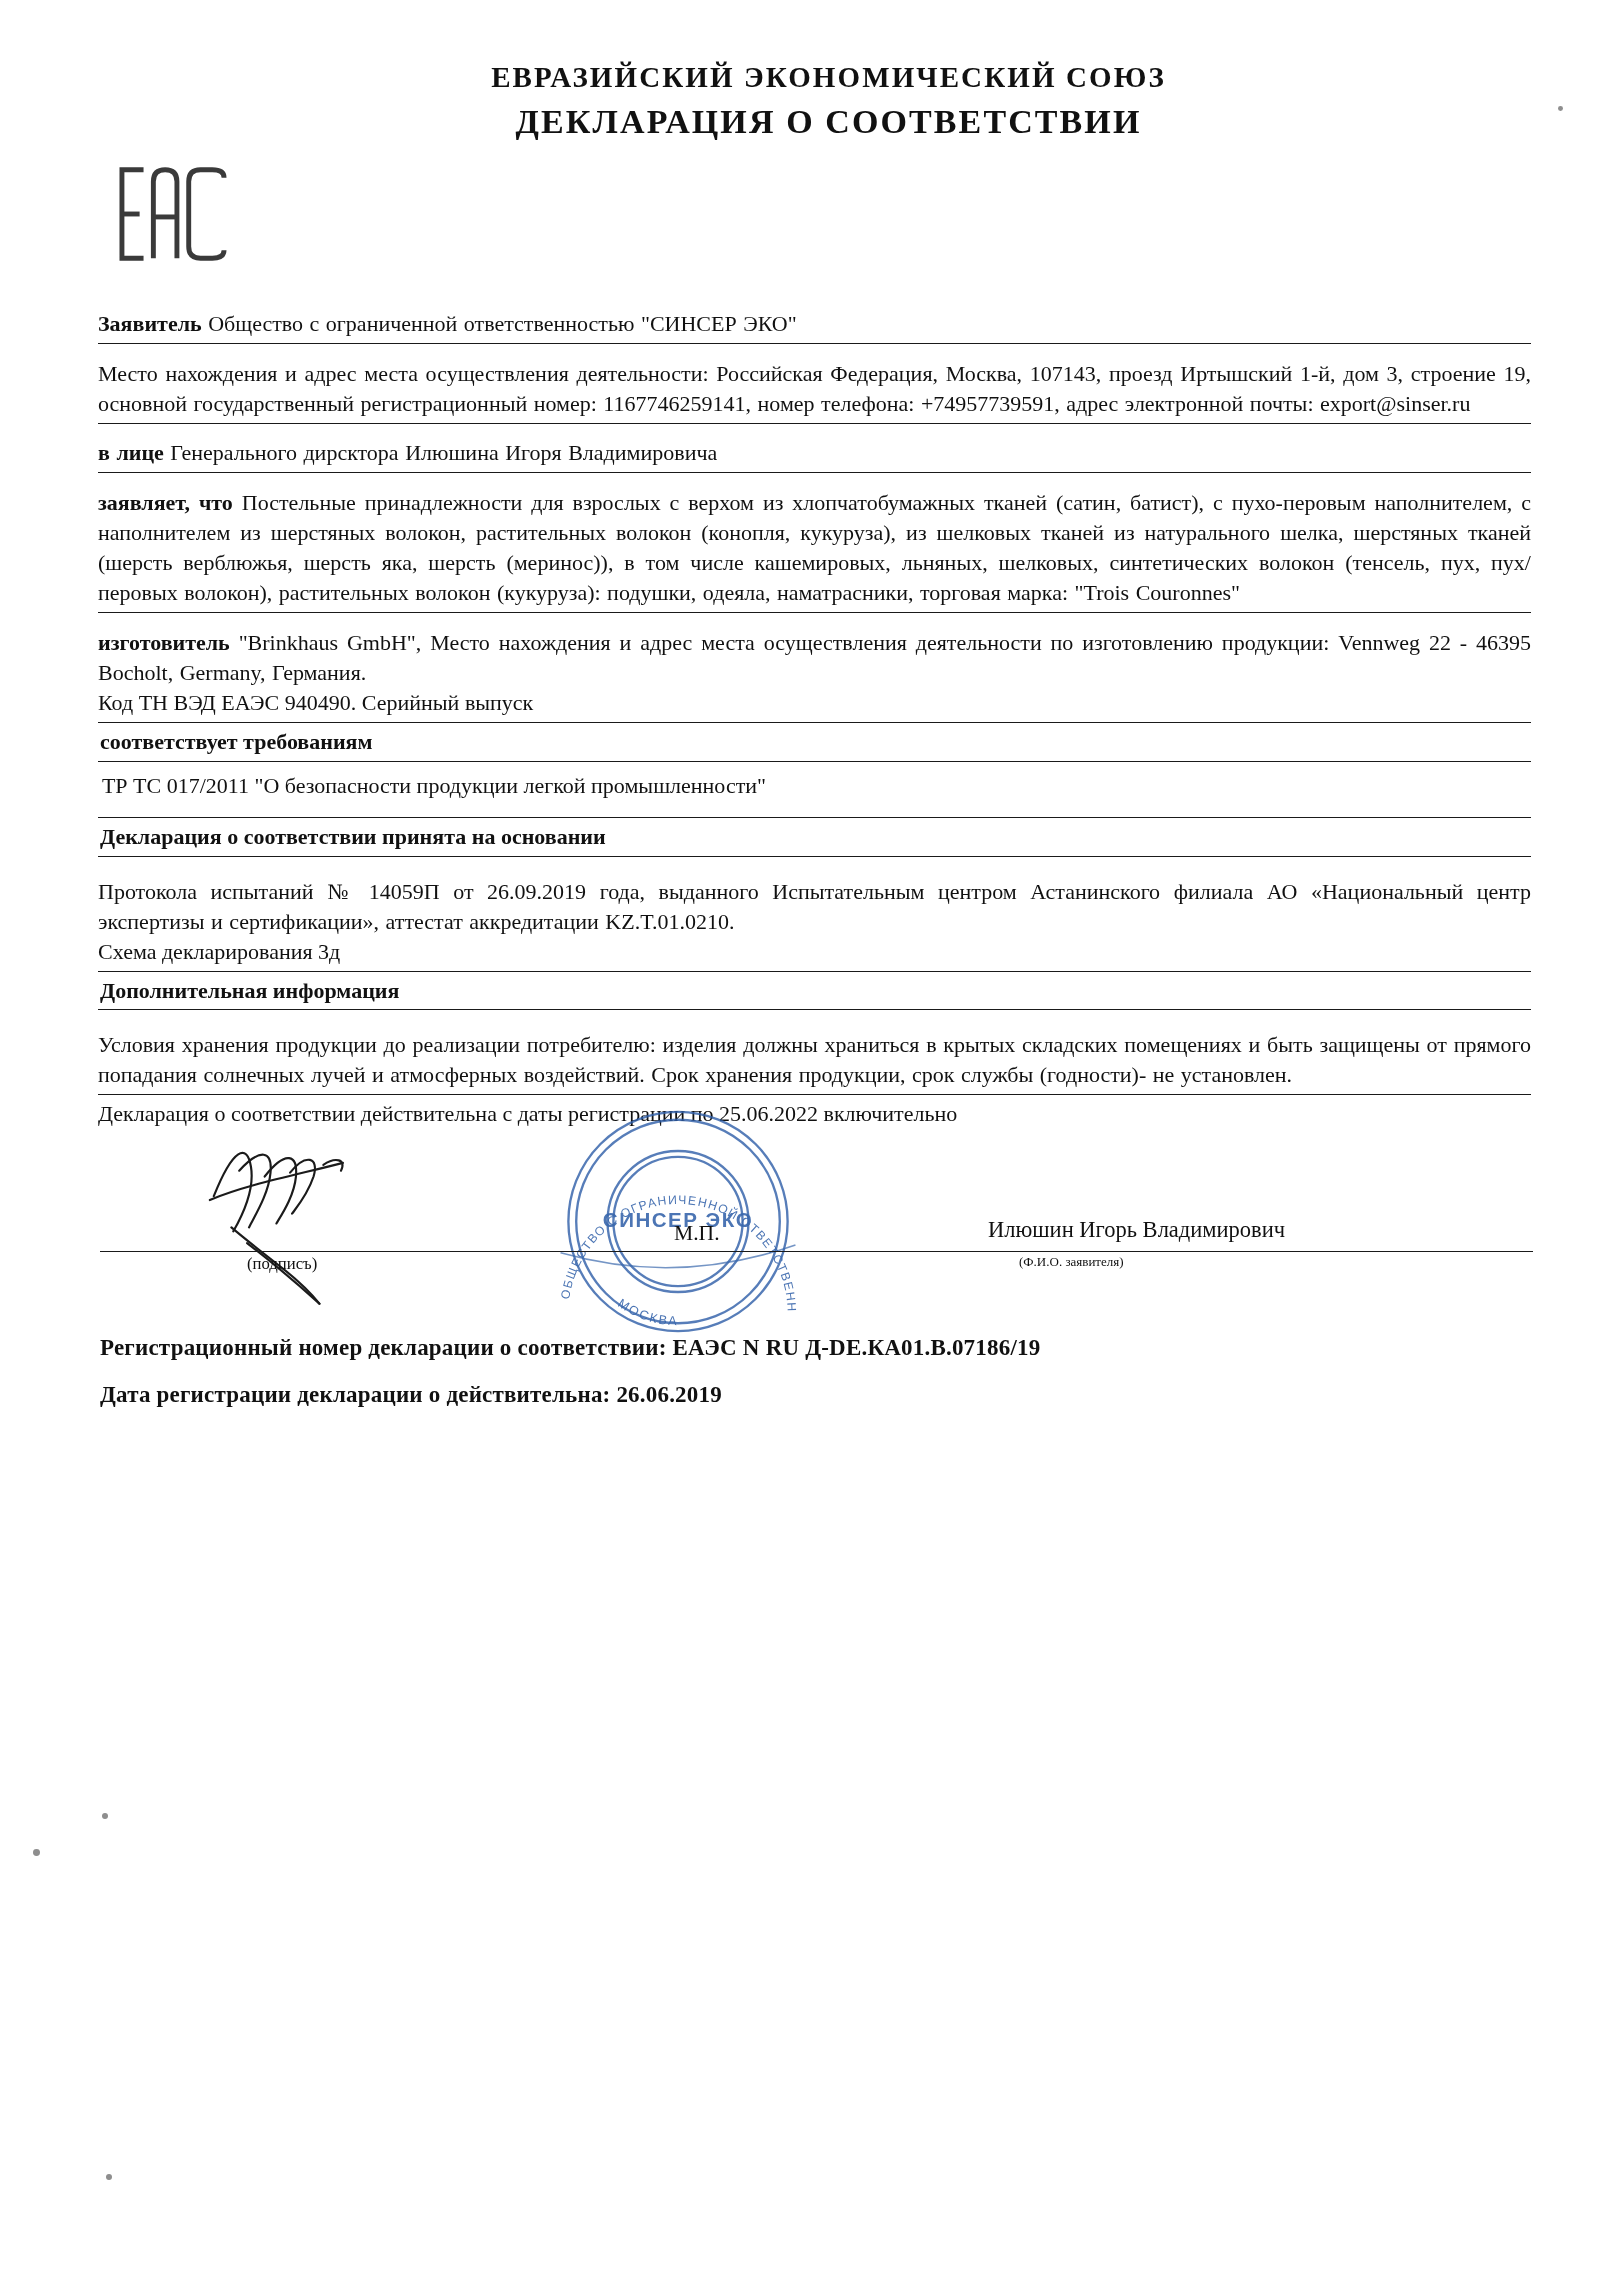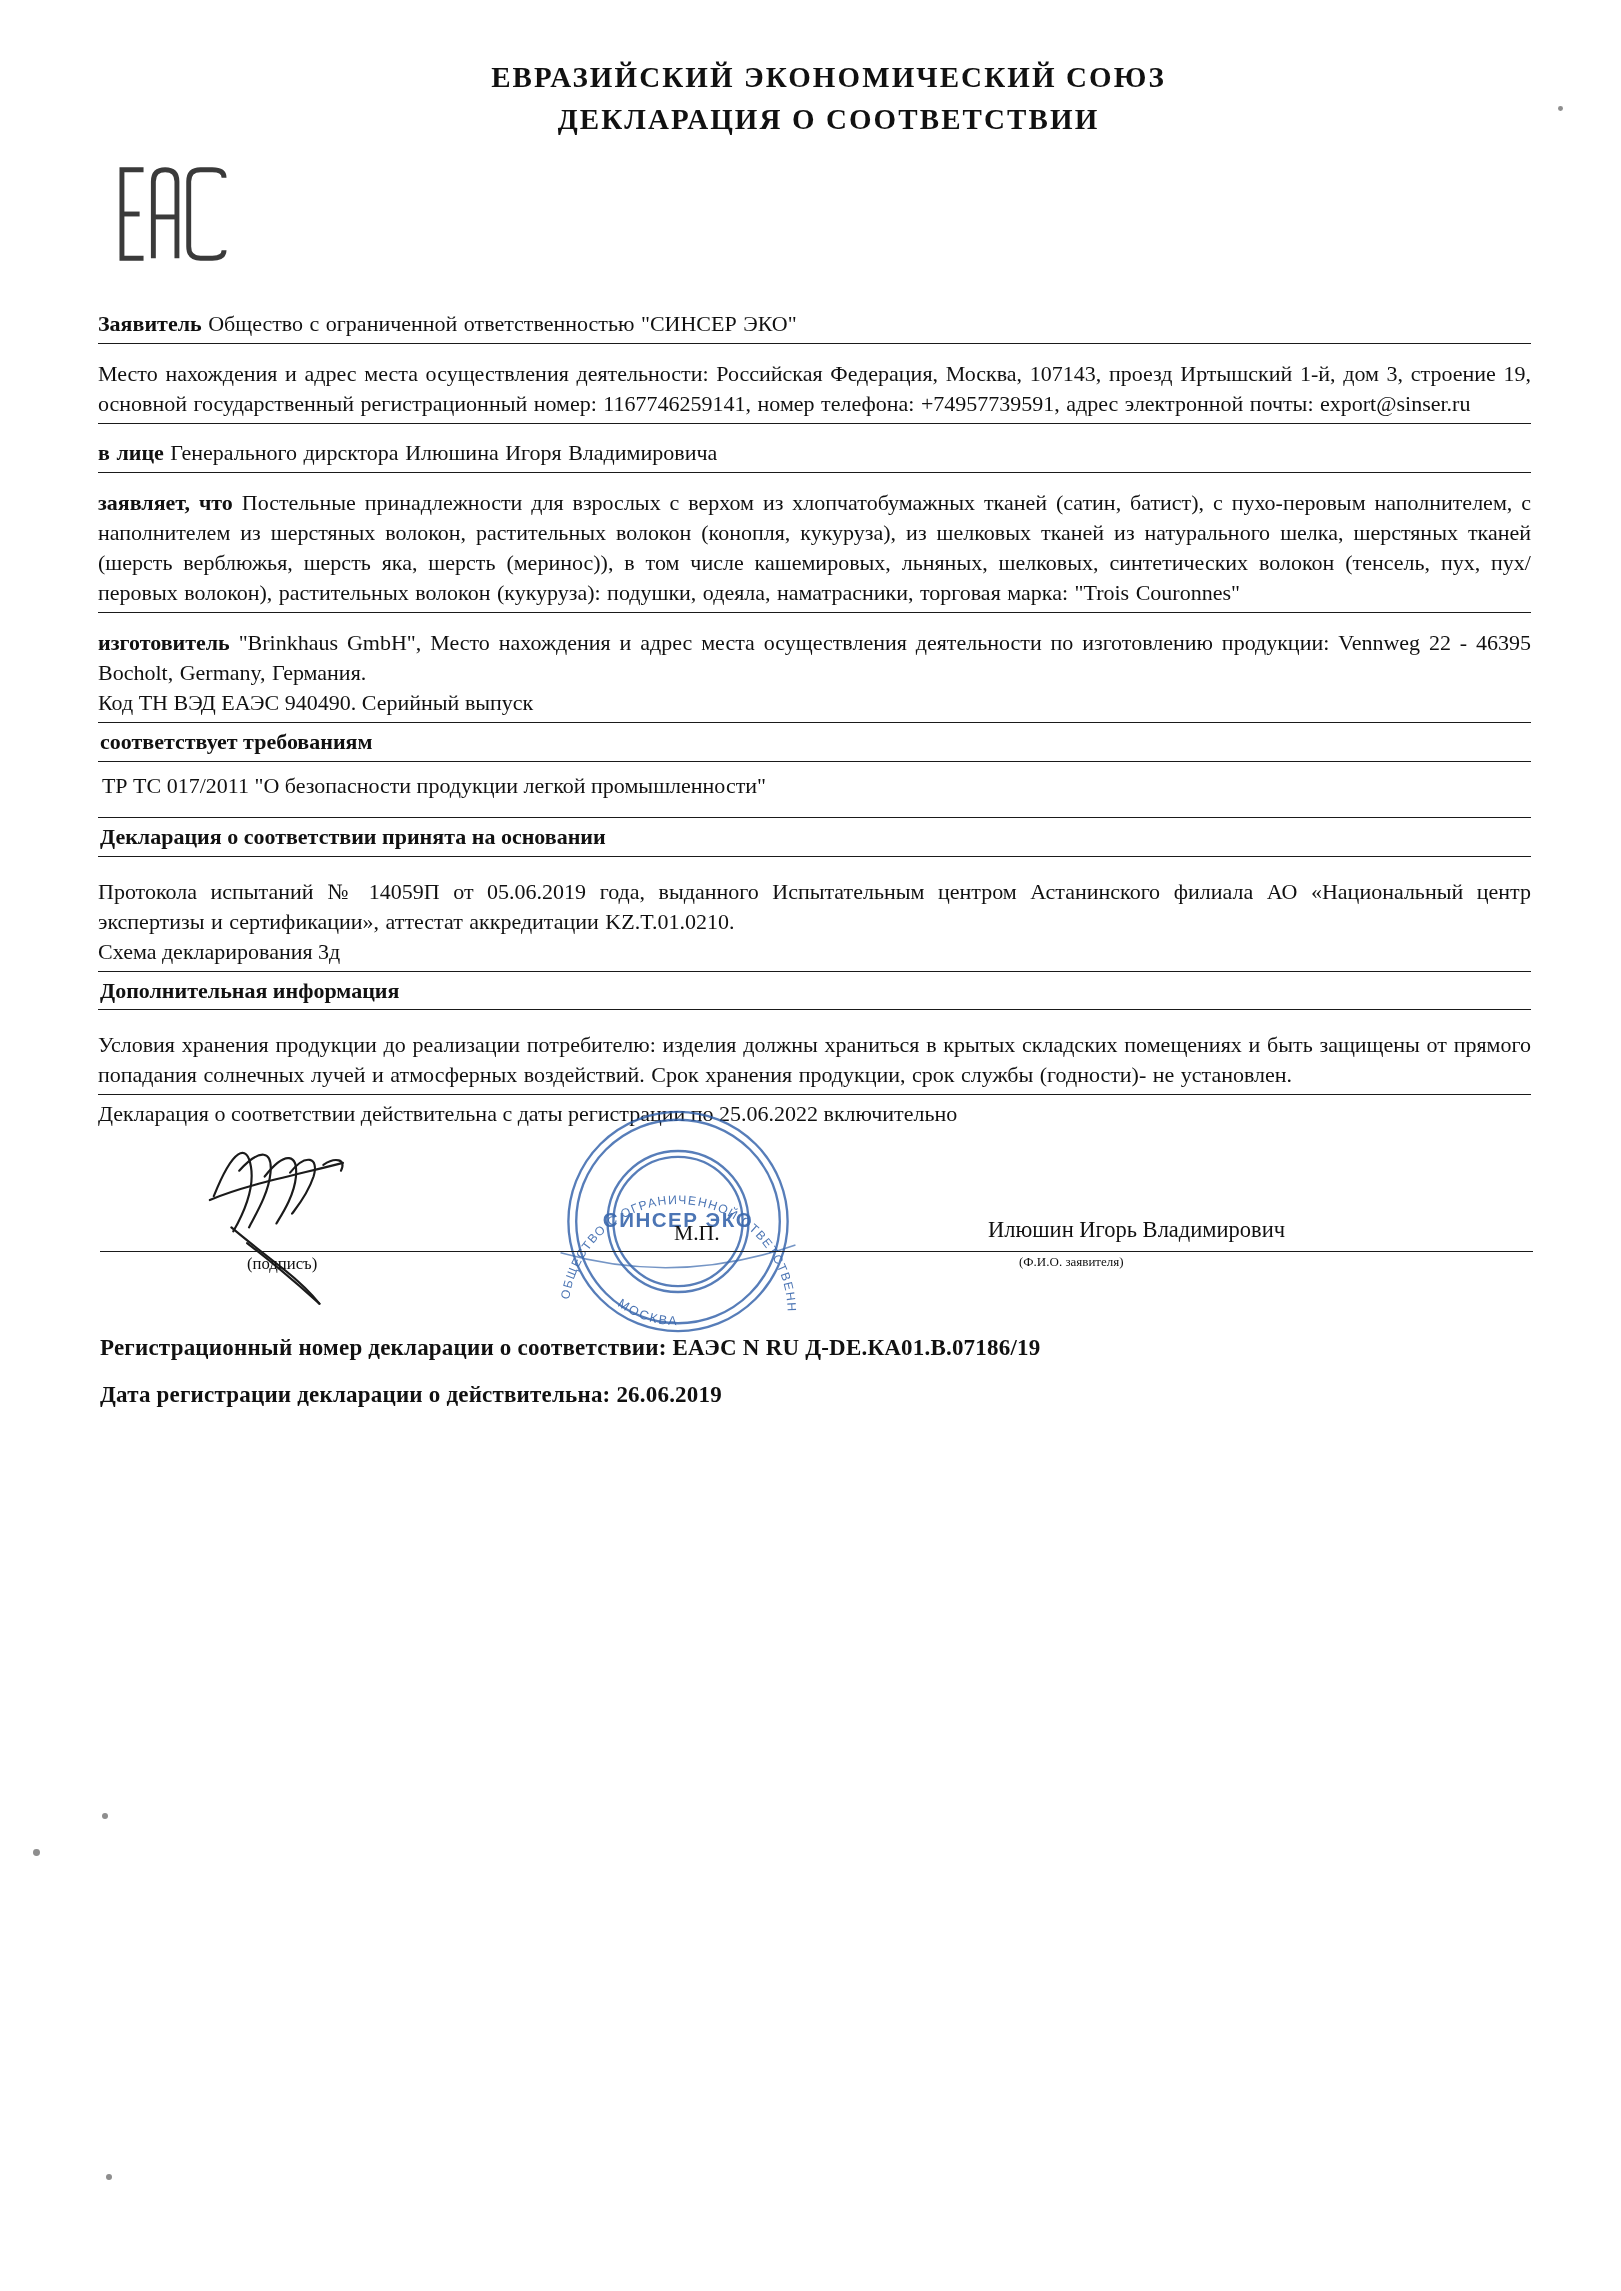--- a/index.html
+++ b/index.html
@@ -27,21 +27,21 @@
     padding-top: 61px;
     letter-spacing: 1.2px;
     margin-left: 36px;
   }
   .doc-header .line1 {
     font-size: 29px;
     font-weight: bold;
     letter-spacing: 2.1px;
   }
   .doc-header .line2 {
-    font-size: 29px;
+    font-size: 34px;
     font-weight: bold;
     letter-spacing: 2.1px;
     margin-top: 8.8px;
   }
 
   
   .eac-mark {
     position: absolute;
     left: 114px;
     top: 160px;
@@ -215,21 +215,21 @@
       <div class="plain">Код ТН ВЭД ЕАЭС 940490. Серийный выпуск</div>
     </div>
 
     <div class="section-head rule">соответствует требованиям</div>
     <div class="row rule" style="padding:9.8px 0 15.7px 0;">
       <div class="plain indent">ТР ТС 017/2011 "О безопасности продукции легкой промышленности"</div>
     </div>
 
     <div class="section-head rule">Декларация о соответствии принята на основании</div>
     <div class="row rule" style="padding:9.8px 0 3.9px 0;">
-      <div class="txt">Протокола испытаний № 14059П от 05.06.2019 года, выданного Испытательным центром Астанинского филиала АО «Национальный центр экспертизы и сертификации», аттестат аккредитации KZ.T.01.0210.</div>
+      <div class="txt">Протокола испытаний № 14059П от 26.09.2019 года, выданного Испытательным центром Астанинского филиала АО «Национальный центр экспертизы и сертификации», аттестат аккредитации KZ.T.01.0210.</div>
       <div class="plain">Схема декларирования 3д</div>
     </div>
 
     <div class="section-head rule">Дополнительная информация</div>
     <div class="row rule" style="padding:9.8px 0 3.9px 0;">
       <div class="txt">Условия хранения продукции до реализации потребителю: изделия должны храниться в крытых складских помещениях и быть защищены от прямого попадания солнечных лучей и атмосферных воздействий. Срок хранения продукции, срок службы (годности)- не установлен.</div>
     </div>
 
     <div class="row" style="padding:3.9px 0 2px 0;">
       <div class="plain">Декларация о соответствии действительна с даты регистрации по 25.06.2022 включительно</div>

